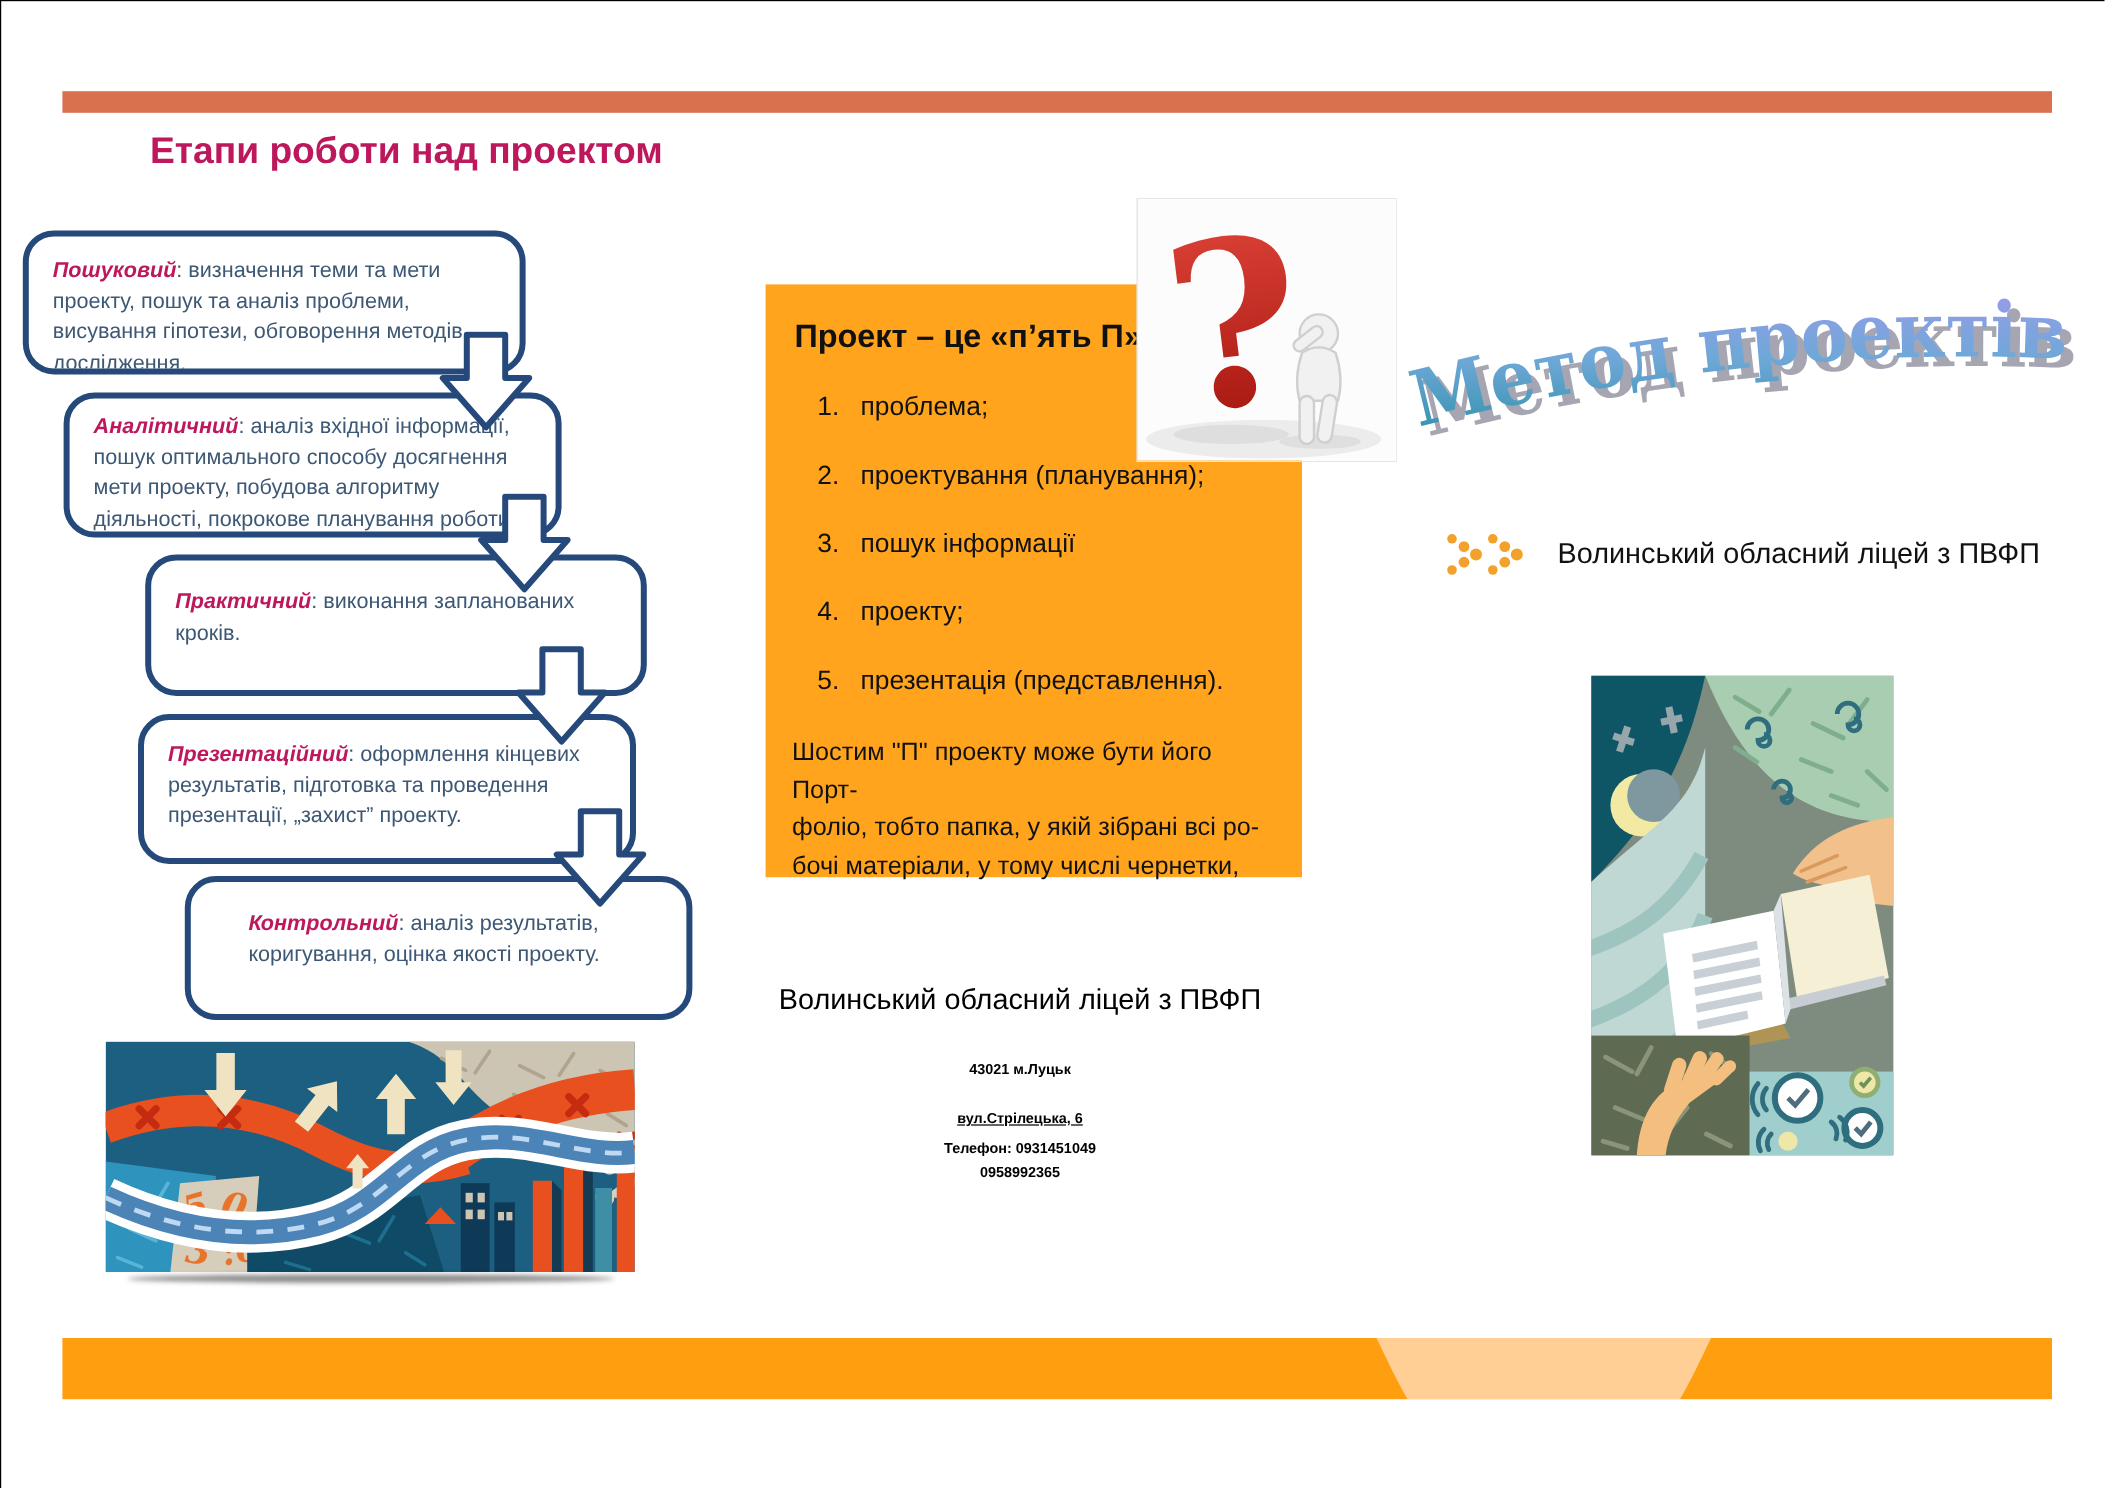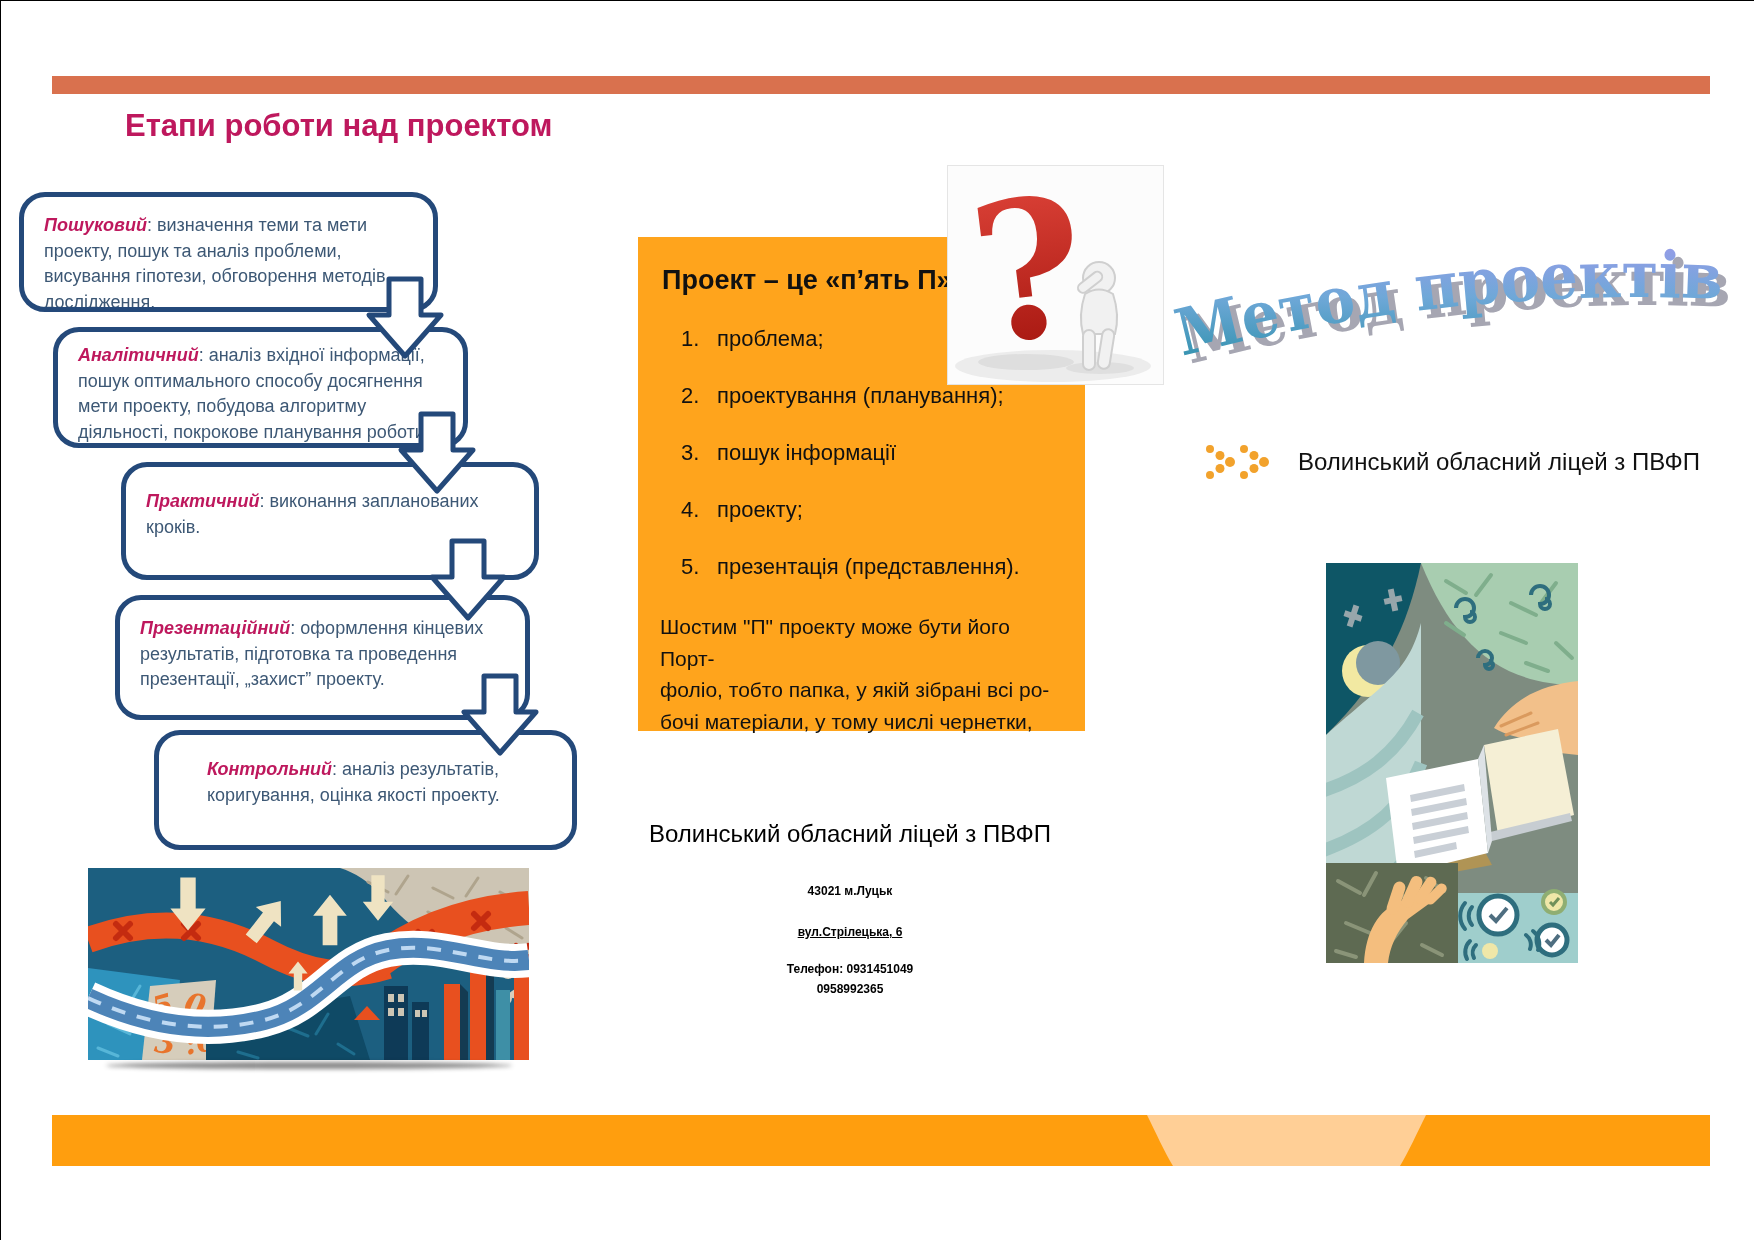--- a/index.html
+++ b/index.html
@@ -32,21 +32,21 @@
   .projnote{font-size:21px;line-height:1.5;white-space:pre-line;margin-top:2px;margin-left:-2px;}
 
   .qimg{position:absolute;left:948px;top:166px;width:215px;height:218px;z-index:5;
         box-shadow:0 0 0 1px #E5E5E5;}
 
   .contact{position:absolute;left:600px;top:820px;width:500px;text-align:center;color:#000;}
   .c-school{font-size:24px;}
   .c-line{font-size:12px;font-weight:bold;}
   .c-postal{margin-top:36px;}
   .c-street{margin-top:27px;text-decoration:underline;}
-  .c-phone{margin-top:23px;}
+  .c-phone{margin-top:11px;}
   .c-phone2{margin-top:6px;}
 
   .wordart{position:absolute;left:1168px;top:188px;}
   .chevrons{position:absolute;left:1202px;top:442px;}
   .cover-school{position:absolute;left:1298px;top:448px;font-size:24px;color:#111;}
 
   .collage-right{position:absolute;left:1326px;top:563px;}
   .collage-left{position:absolute;left:88px;top:868px;}
   .collage-shadow{position:absolute;left:106px;top:1062px;width:406px;height:7px;background:rgba(20,20,20,.5);
                   border-radius:50%;filter:blur(2px);}

